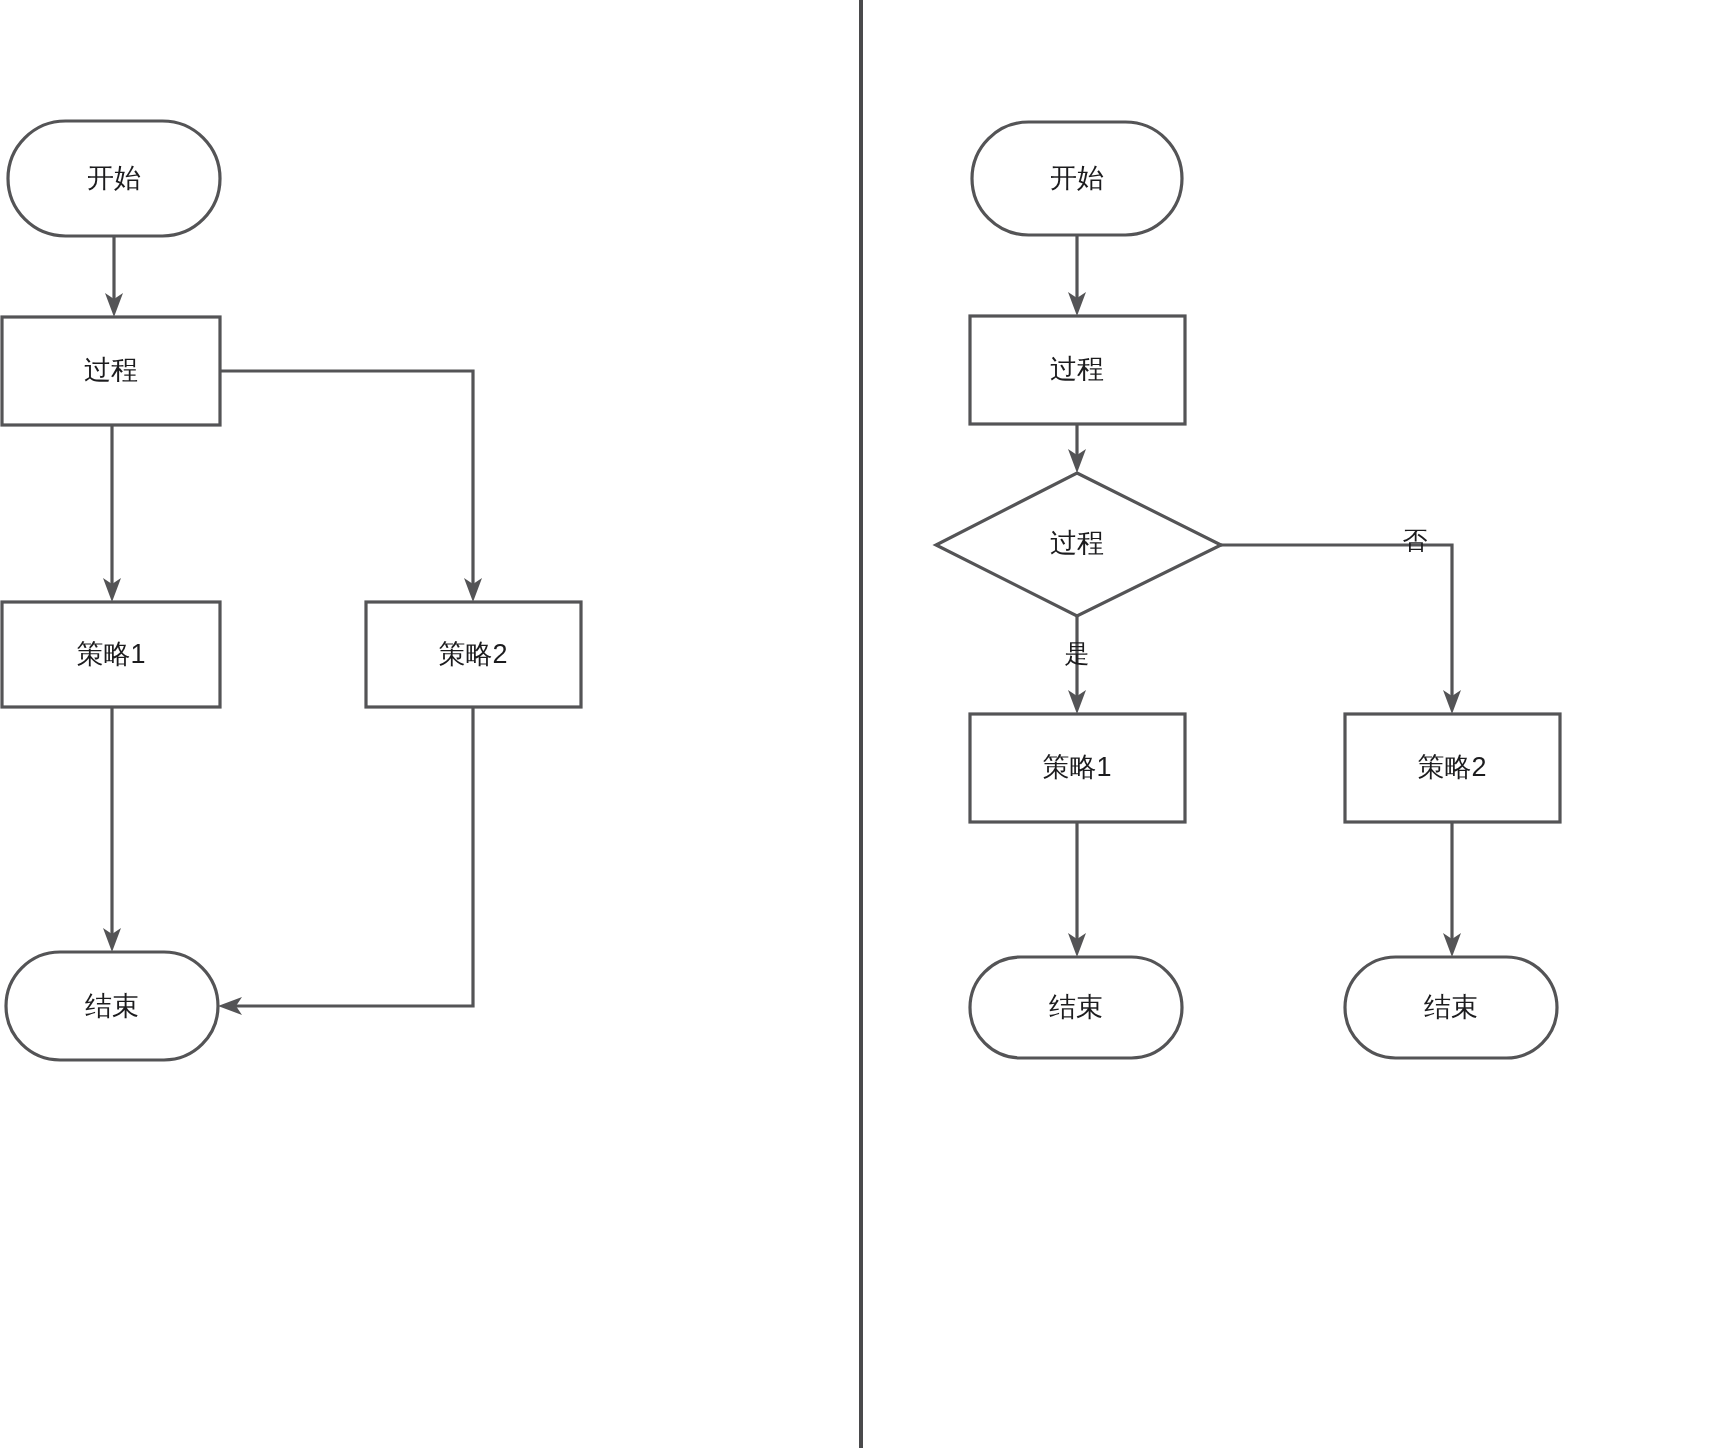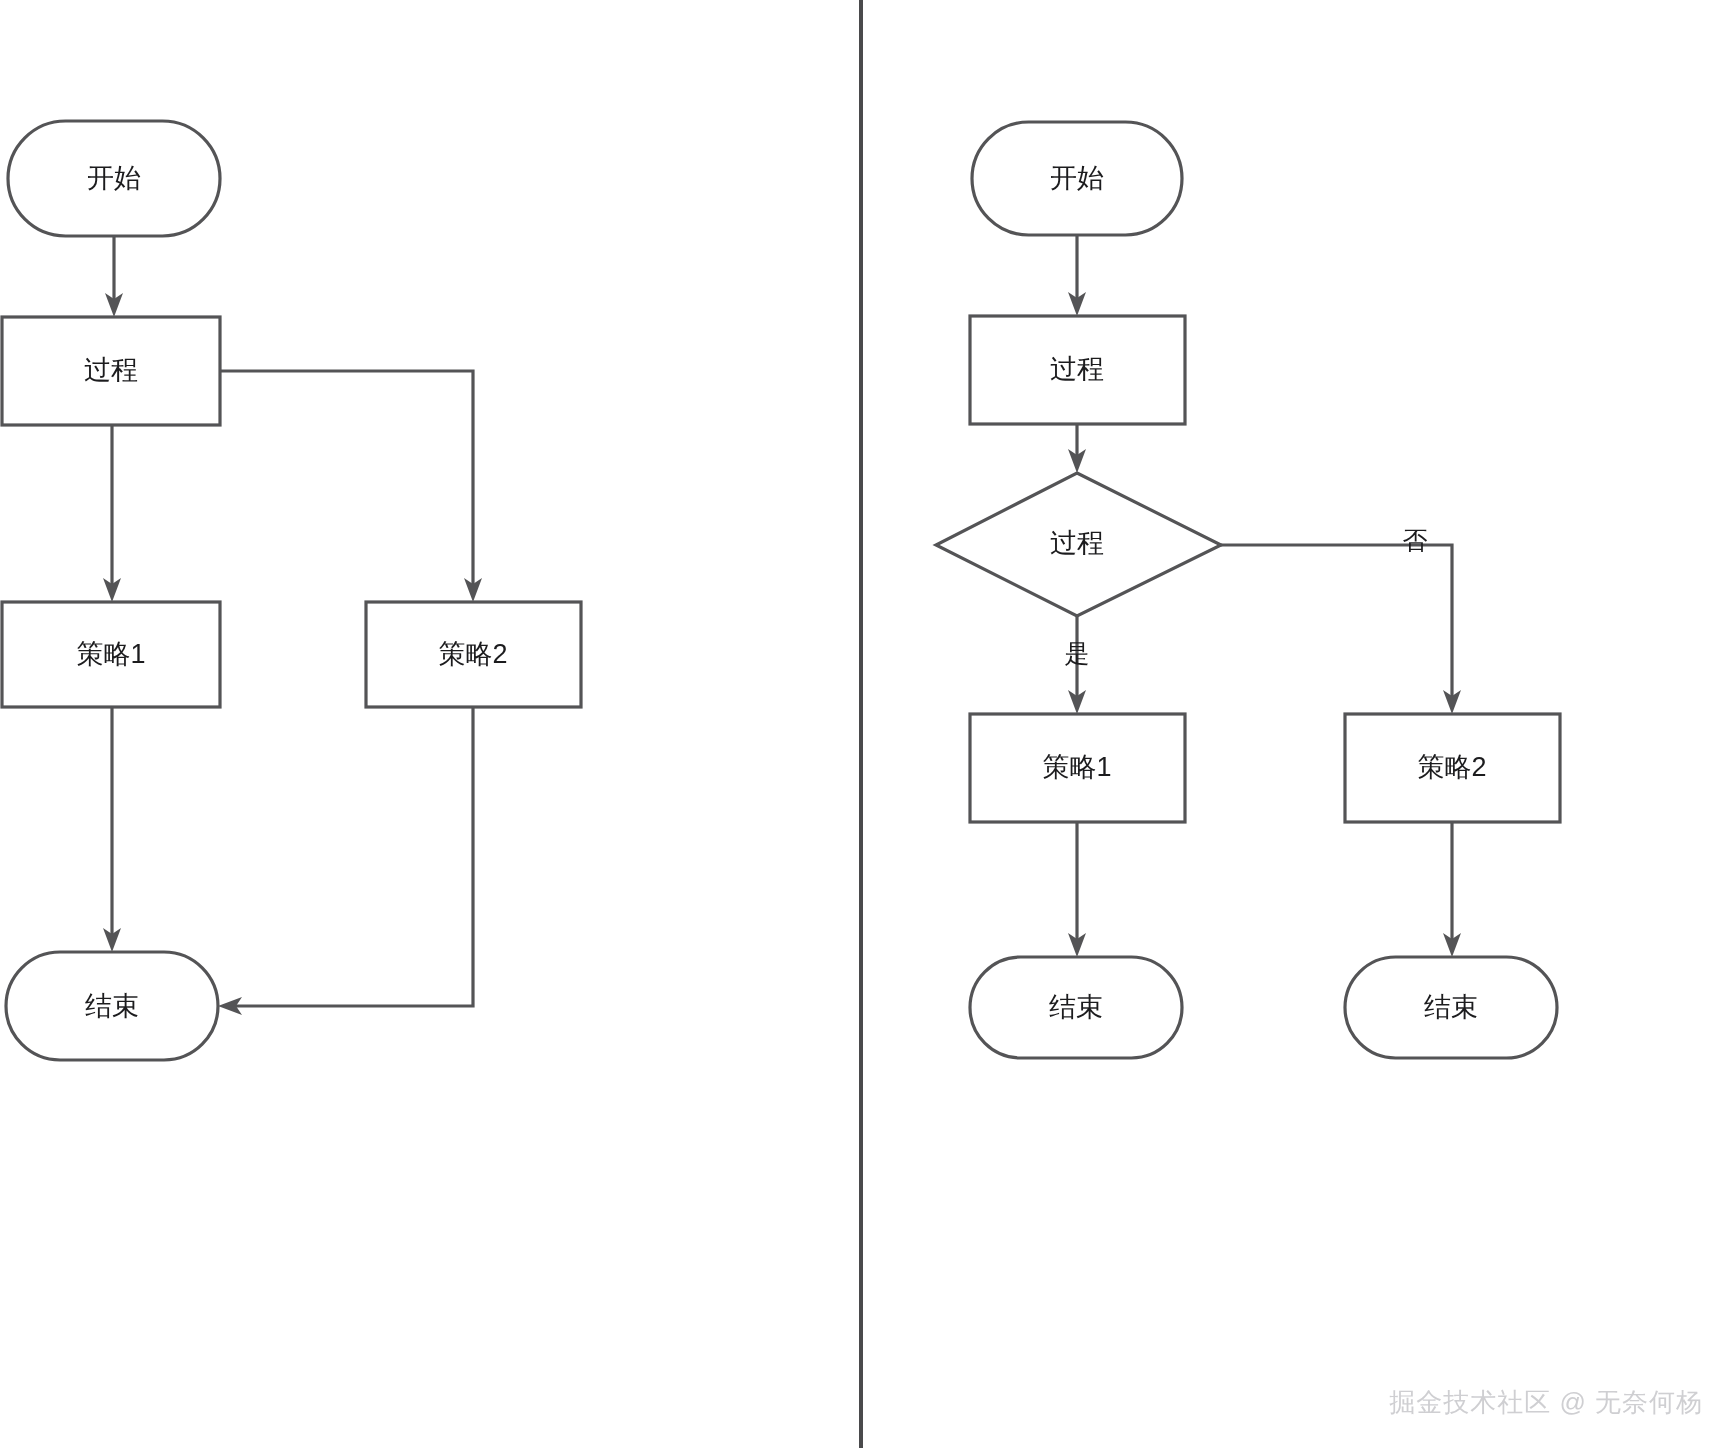--- a/index.html
+++ b/index.html
@@ -197,15 +197,14 @@
         <text class="node-label" x="1076" y="1009">结束</text>
       </g>
 
       <g>
         <rect class="node-shape" x="1345" y="957" width="212" height="101" rx="50.5" ry="50.5"></rect>
         <text class="node-label" x="1451" y="1009">结束</text>
       </g>
     </g>
   </svg>
 
-  <div class="watermark">掘金技术社区 @ 无奈何杨</div>
 
 </div>
 
 </body></html>

